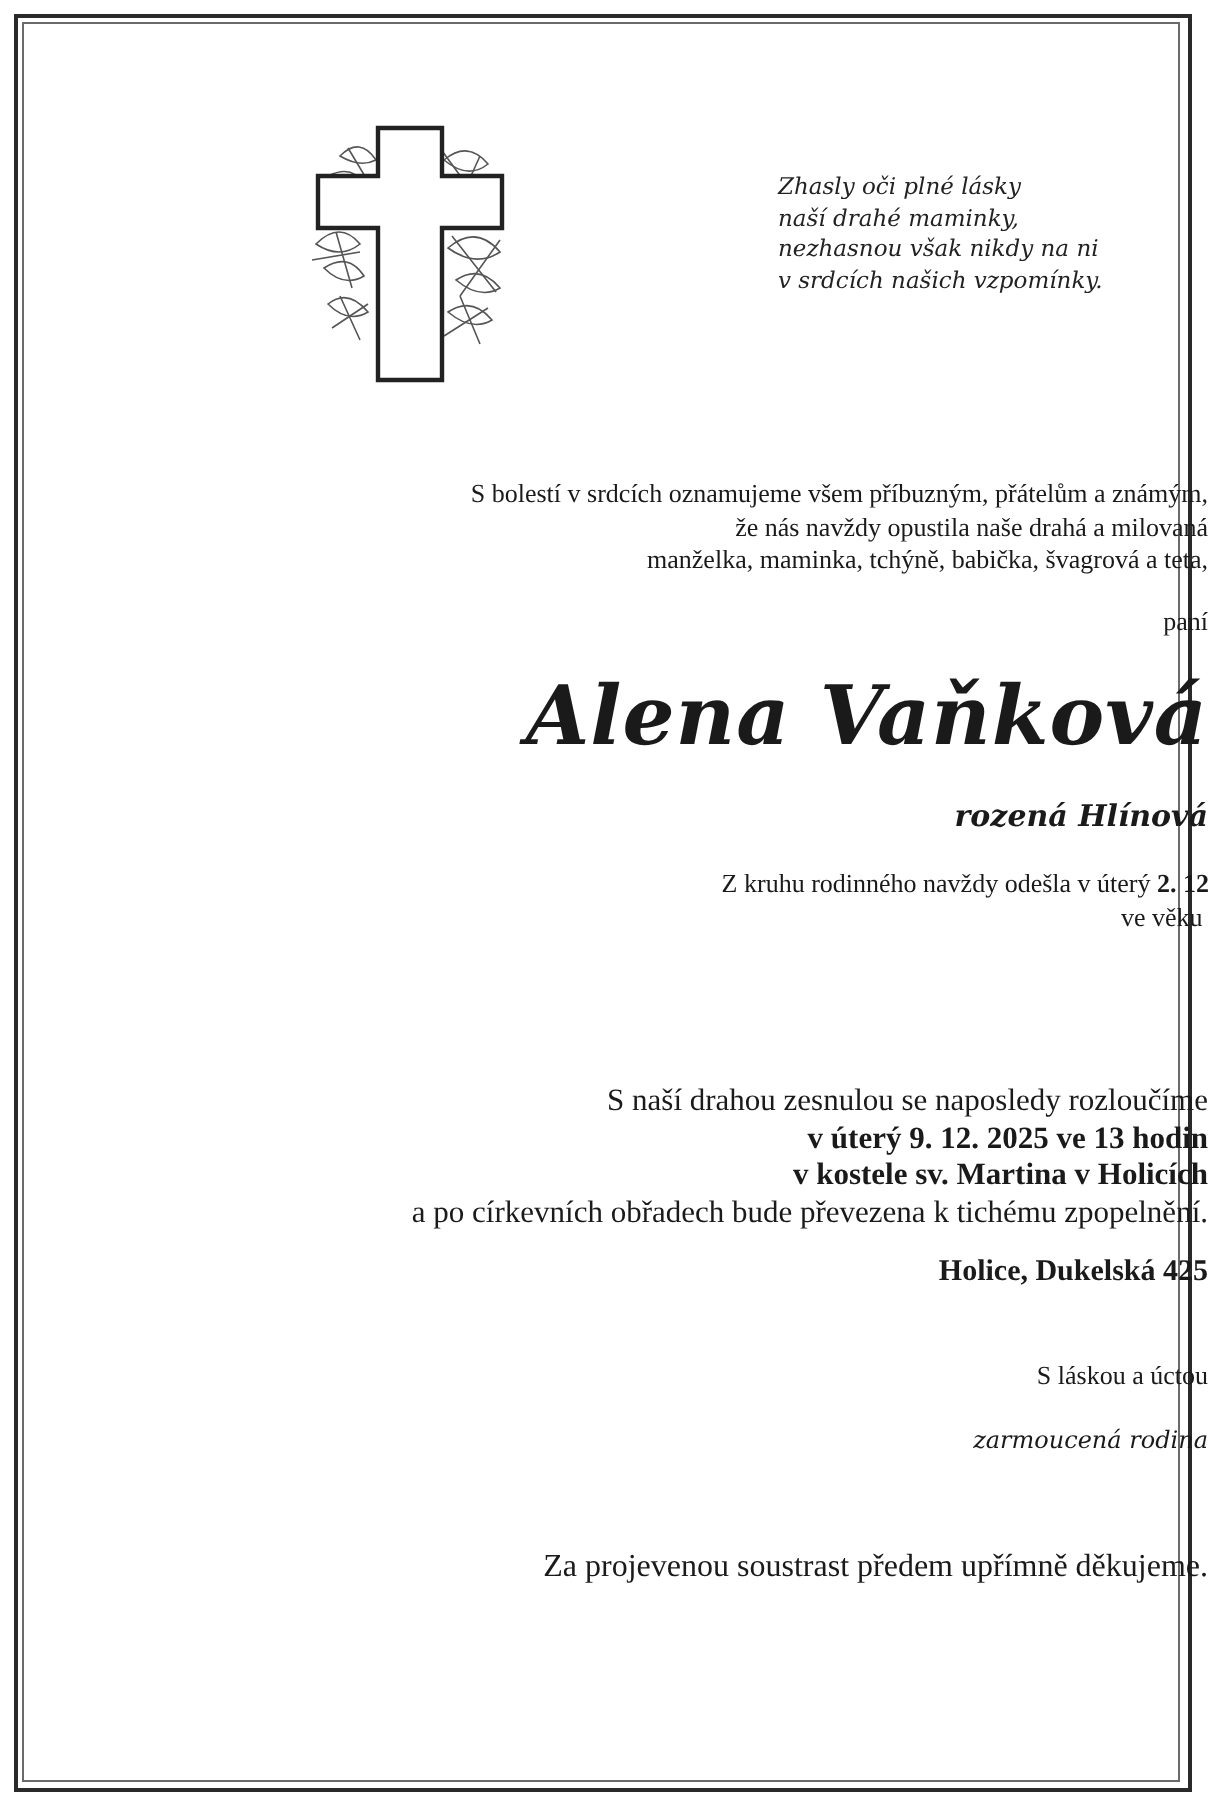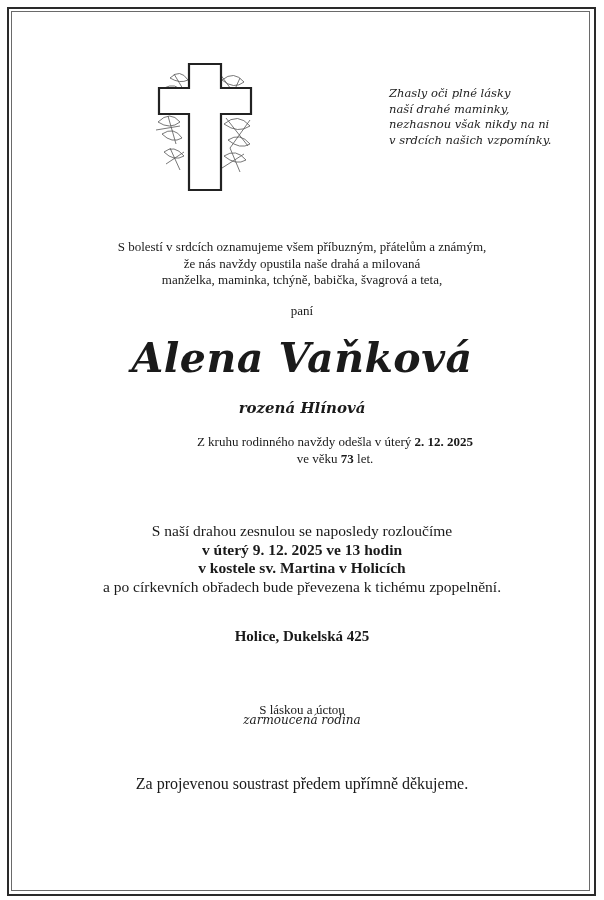--- a/index.html
+++ b/index.html
@@ -3,36 +3,36 @@
 <meta charset="utf-8">
 <style>
   html, body { margin:0; padding:0; background:#ffffff; }
   body { width:604px; height:900px; position:relative; overflow:hidden;
          font-family:"Liberation Serif", "DejaVu Serif", serif; color:#1a1a1a; }
   .frame-outer { position:absolute; left:7px; top:7px; width:585px; height:885px;
                  border:2px solid #2a2a2a; box-sizing:content-box; }
   .frame-inner { position:absolute; left:11px; top:11px; width:577px; height:878px;
                  border:1px solid #6a6a6a; box-sizing:content-box; }
   .abs { position:absolute; }
-  .center { left:0; width:604px; text-align:center; }
+  .center { left:0; width:604px; text-align:right; }
   .cross-wrap { position:absolute; left:150px; top:60px; width:110px; height:135px; }
   .verse { position:absolute; left:357px; top:86px; width:180px;
            font-style:italic; font-size:11.5px; line-height:15.6px; color:#222;
            font-family:"DejaVu Serif", "Liberation Serif", serif; }
   .verse div { white-space:nowrap;margin-left:32px; }
   .intro { top:239px; font-size:13px; line-height:16.5px; }
   .pani { top:303px; font-size:13px; }
   .name { top:334px; font-size:41px; font-weight:bold; font-style:italic;
           font-family:"DejaVu Serif", "Liberation Serif", serif; letter-spacing:0.5px; color:#1a1a1a; }
   .maiden { top:399px; font-size:15px; font-weight:bold; font-style:italic;
             font-family:"DejaVu Serif", "Liberation Serif", serif; }
   .death { top:434px; font-size:13px; line-height:16.5px;padding-left:33px; }
-  .farewell { top:522px; font-size:15.5px; line-height:18.5px; }
+  .farewell { top:542px; font-size:15.5px; line-height:18.5px; }
   .address { top:628px; font-size:15px; font-weight:bold; }
-  .regards { top:680px; font-size:13px;margin-top:22px; }
+  .regards { top:680px; font-size:13px; }
   .family { top:713px; font-size:12px; font-style:italic;
             font-family:"DejaVu Serif", "Liberation Serif", serif; }
   .thanks { top:775px; font-size:16px; }
   .footer { top:815px; font-size:9.5px; line-height:12px; color:#222; }
   b { font-weight:bold; }
 </style>
 </head>
 <body>
 
 <div class="frame-outer"></div>

